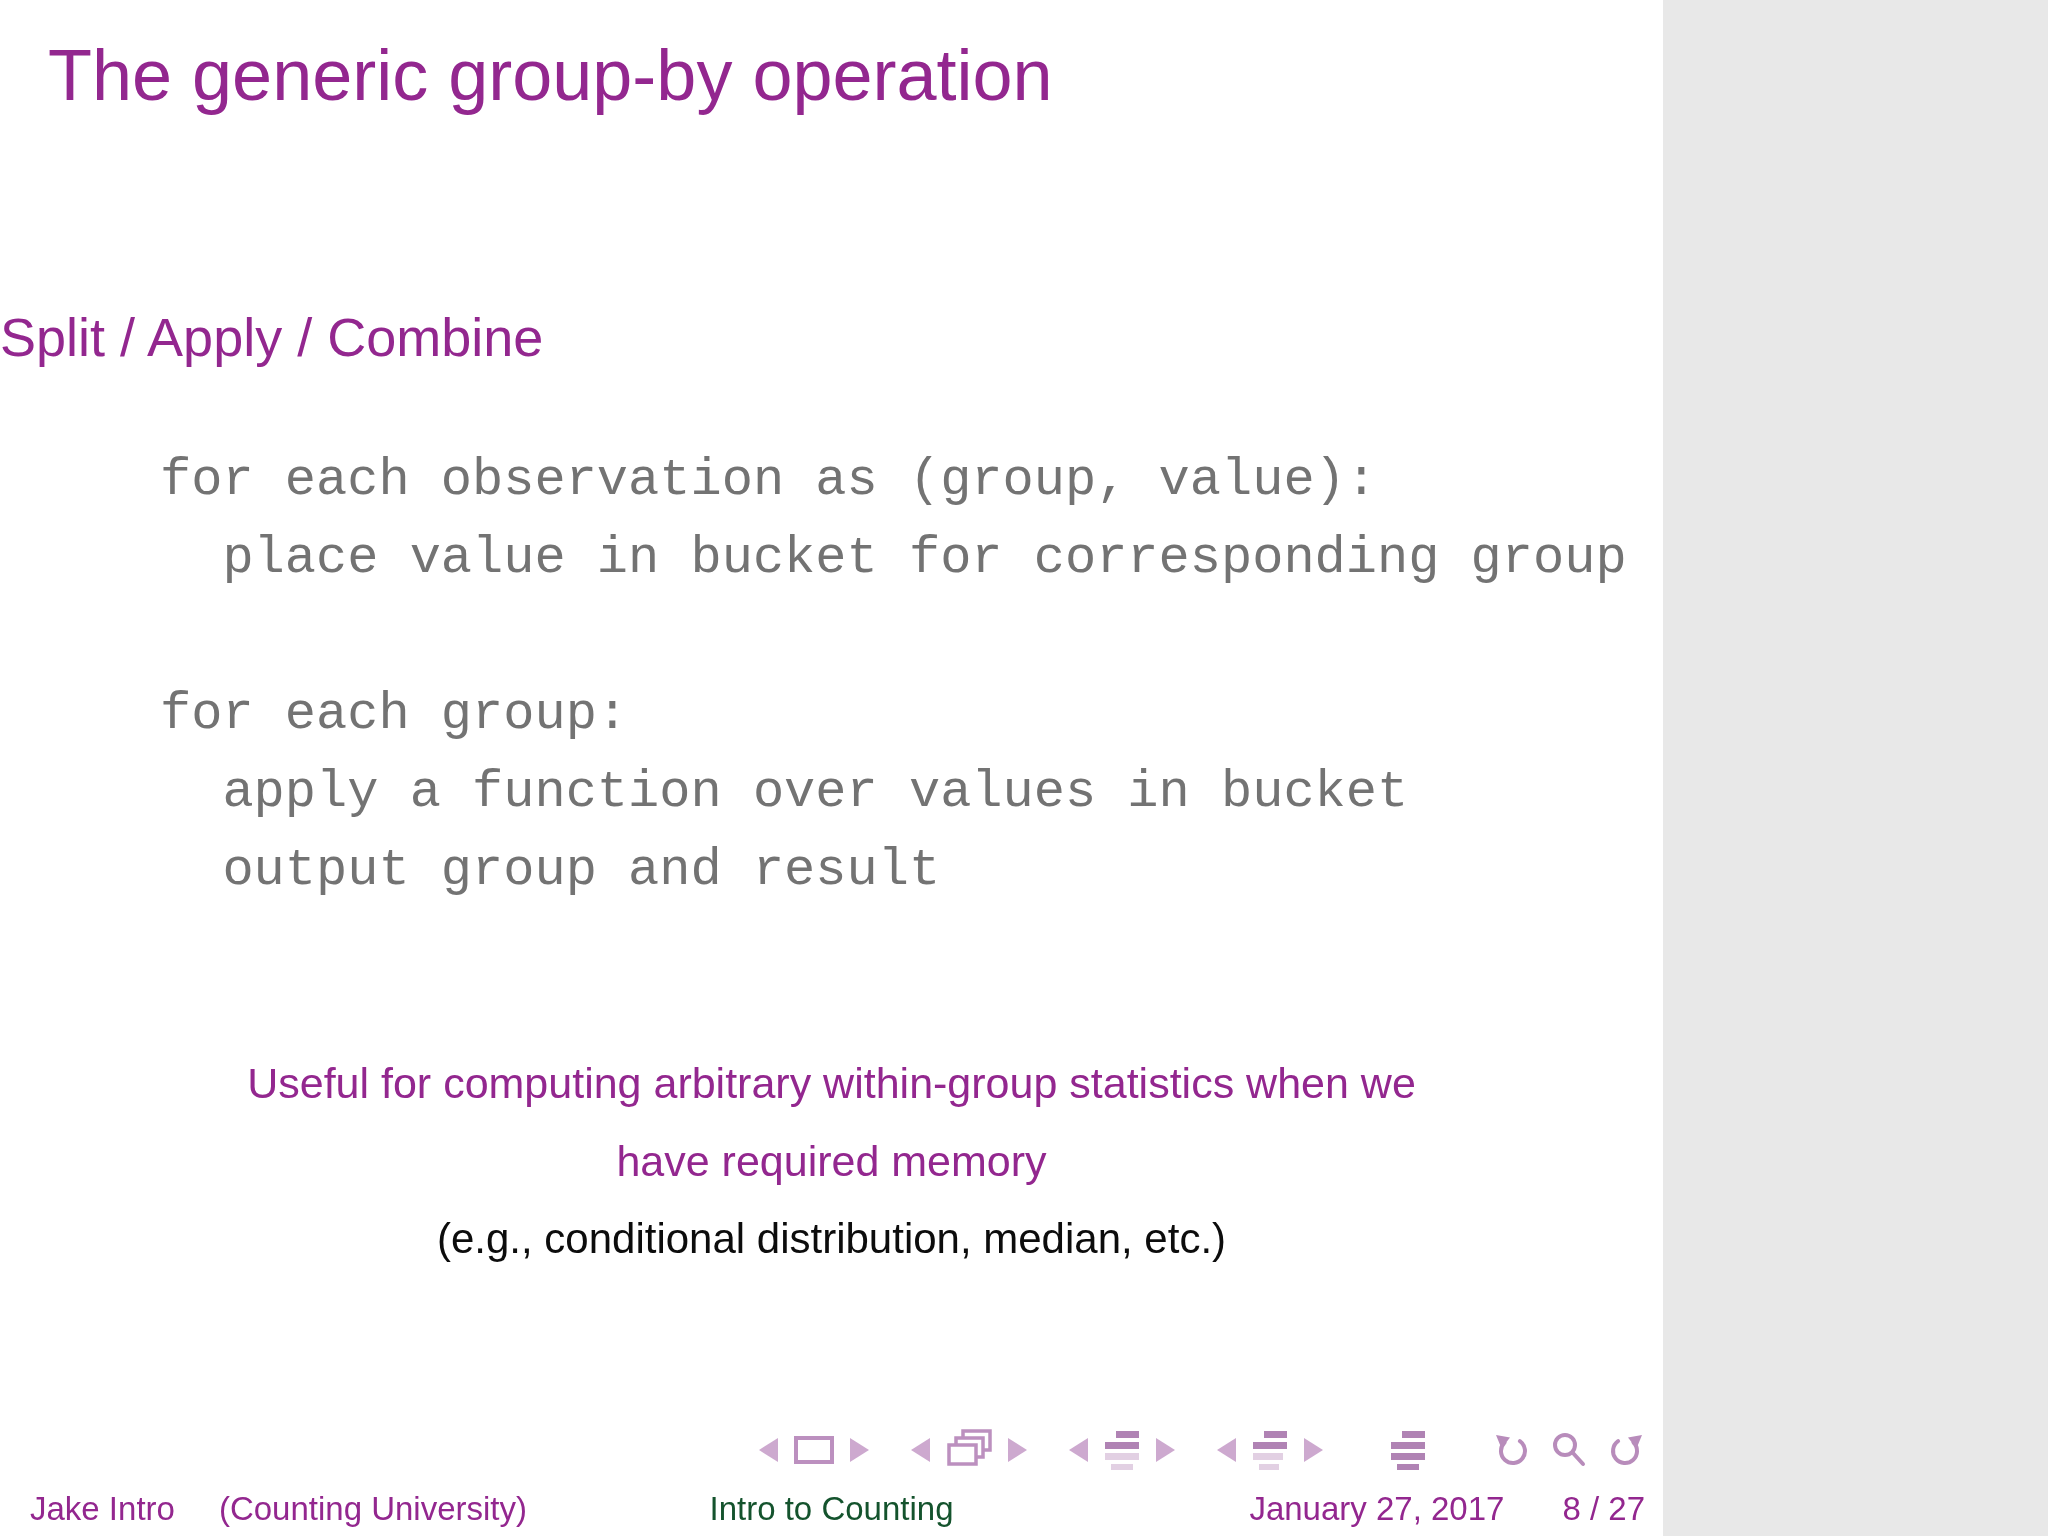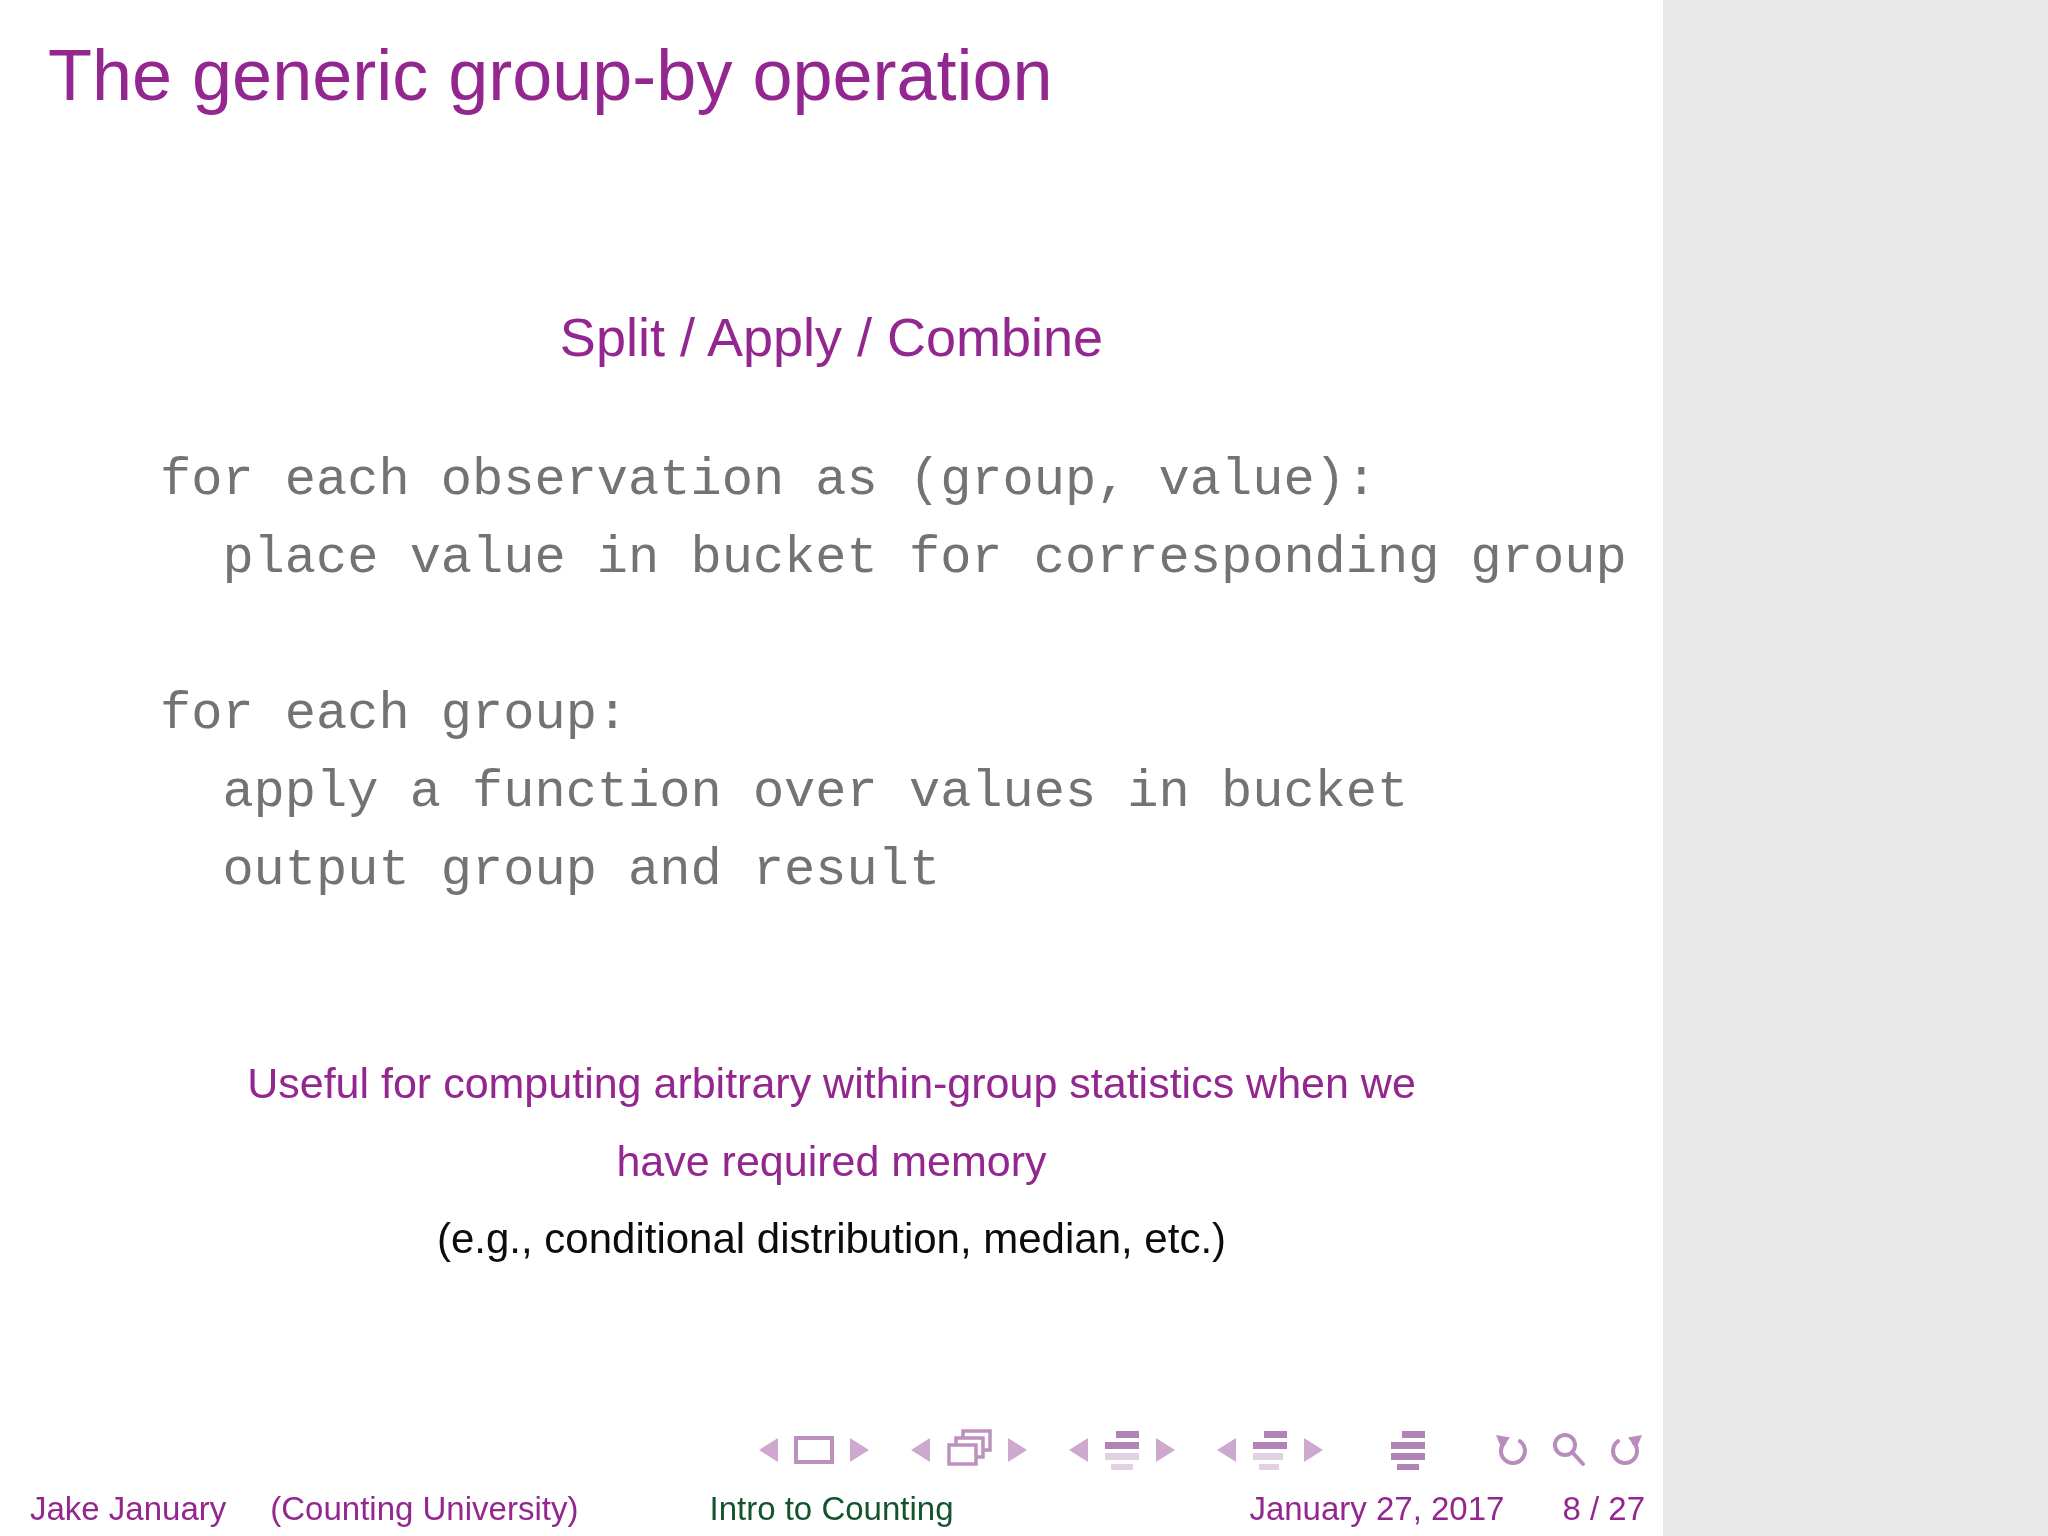--- a/index.html
+++ b/index.html
@@ -15,21 +15,21 @@
     position:absolute;
     left:48px;top:34px;
     font-size:72px;
     font-weight:400;
     letter-spacing:0px;
     color:var(--accent);
   }
   .subtitle{
     position:absolute;
     left:0;right:0;top:306px;
-    text-align:center;
+    text-align:left;
     font-size:54px;
     color:var(--accent);
   }
   .code{
     position:absolute;
     left:160px;top:442px;
     margin:0;
     font-family:"Liberation Mono", monospace;
     font-size:52px;
     line-height:78px;
@@ -186,21 +186,21 @@
       </svg>
       <svg width="42" height="42" viewBox="0 0 42 42">
         <path d="M 13.1 12.2 A 12 12 0 1 0 28.5 13.5" fill="none" stroke="#B88CBB" stroke-width="4" stroke-linecap="round"></path>
         <polygon points="37,6 23,8.5 31.5,19.5" fill="#B88CBB"></polygon>
       </svg>
     </div>
   </div>
 
   <div class="footline">
     <div class="foot-left">
-      <span>Jake January</span>
+      <span>Jake Intro</span>
       <span>(Counting University)</span>
     </div>
     <div class="foot-center">Intro to Counting</div>
     <div class="foot-right">
       <span>January 27, 2017</span>
       <span>8 / 27</span>
     </div>
   </div>
 
 </div>

